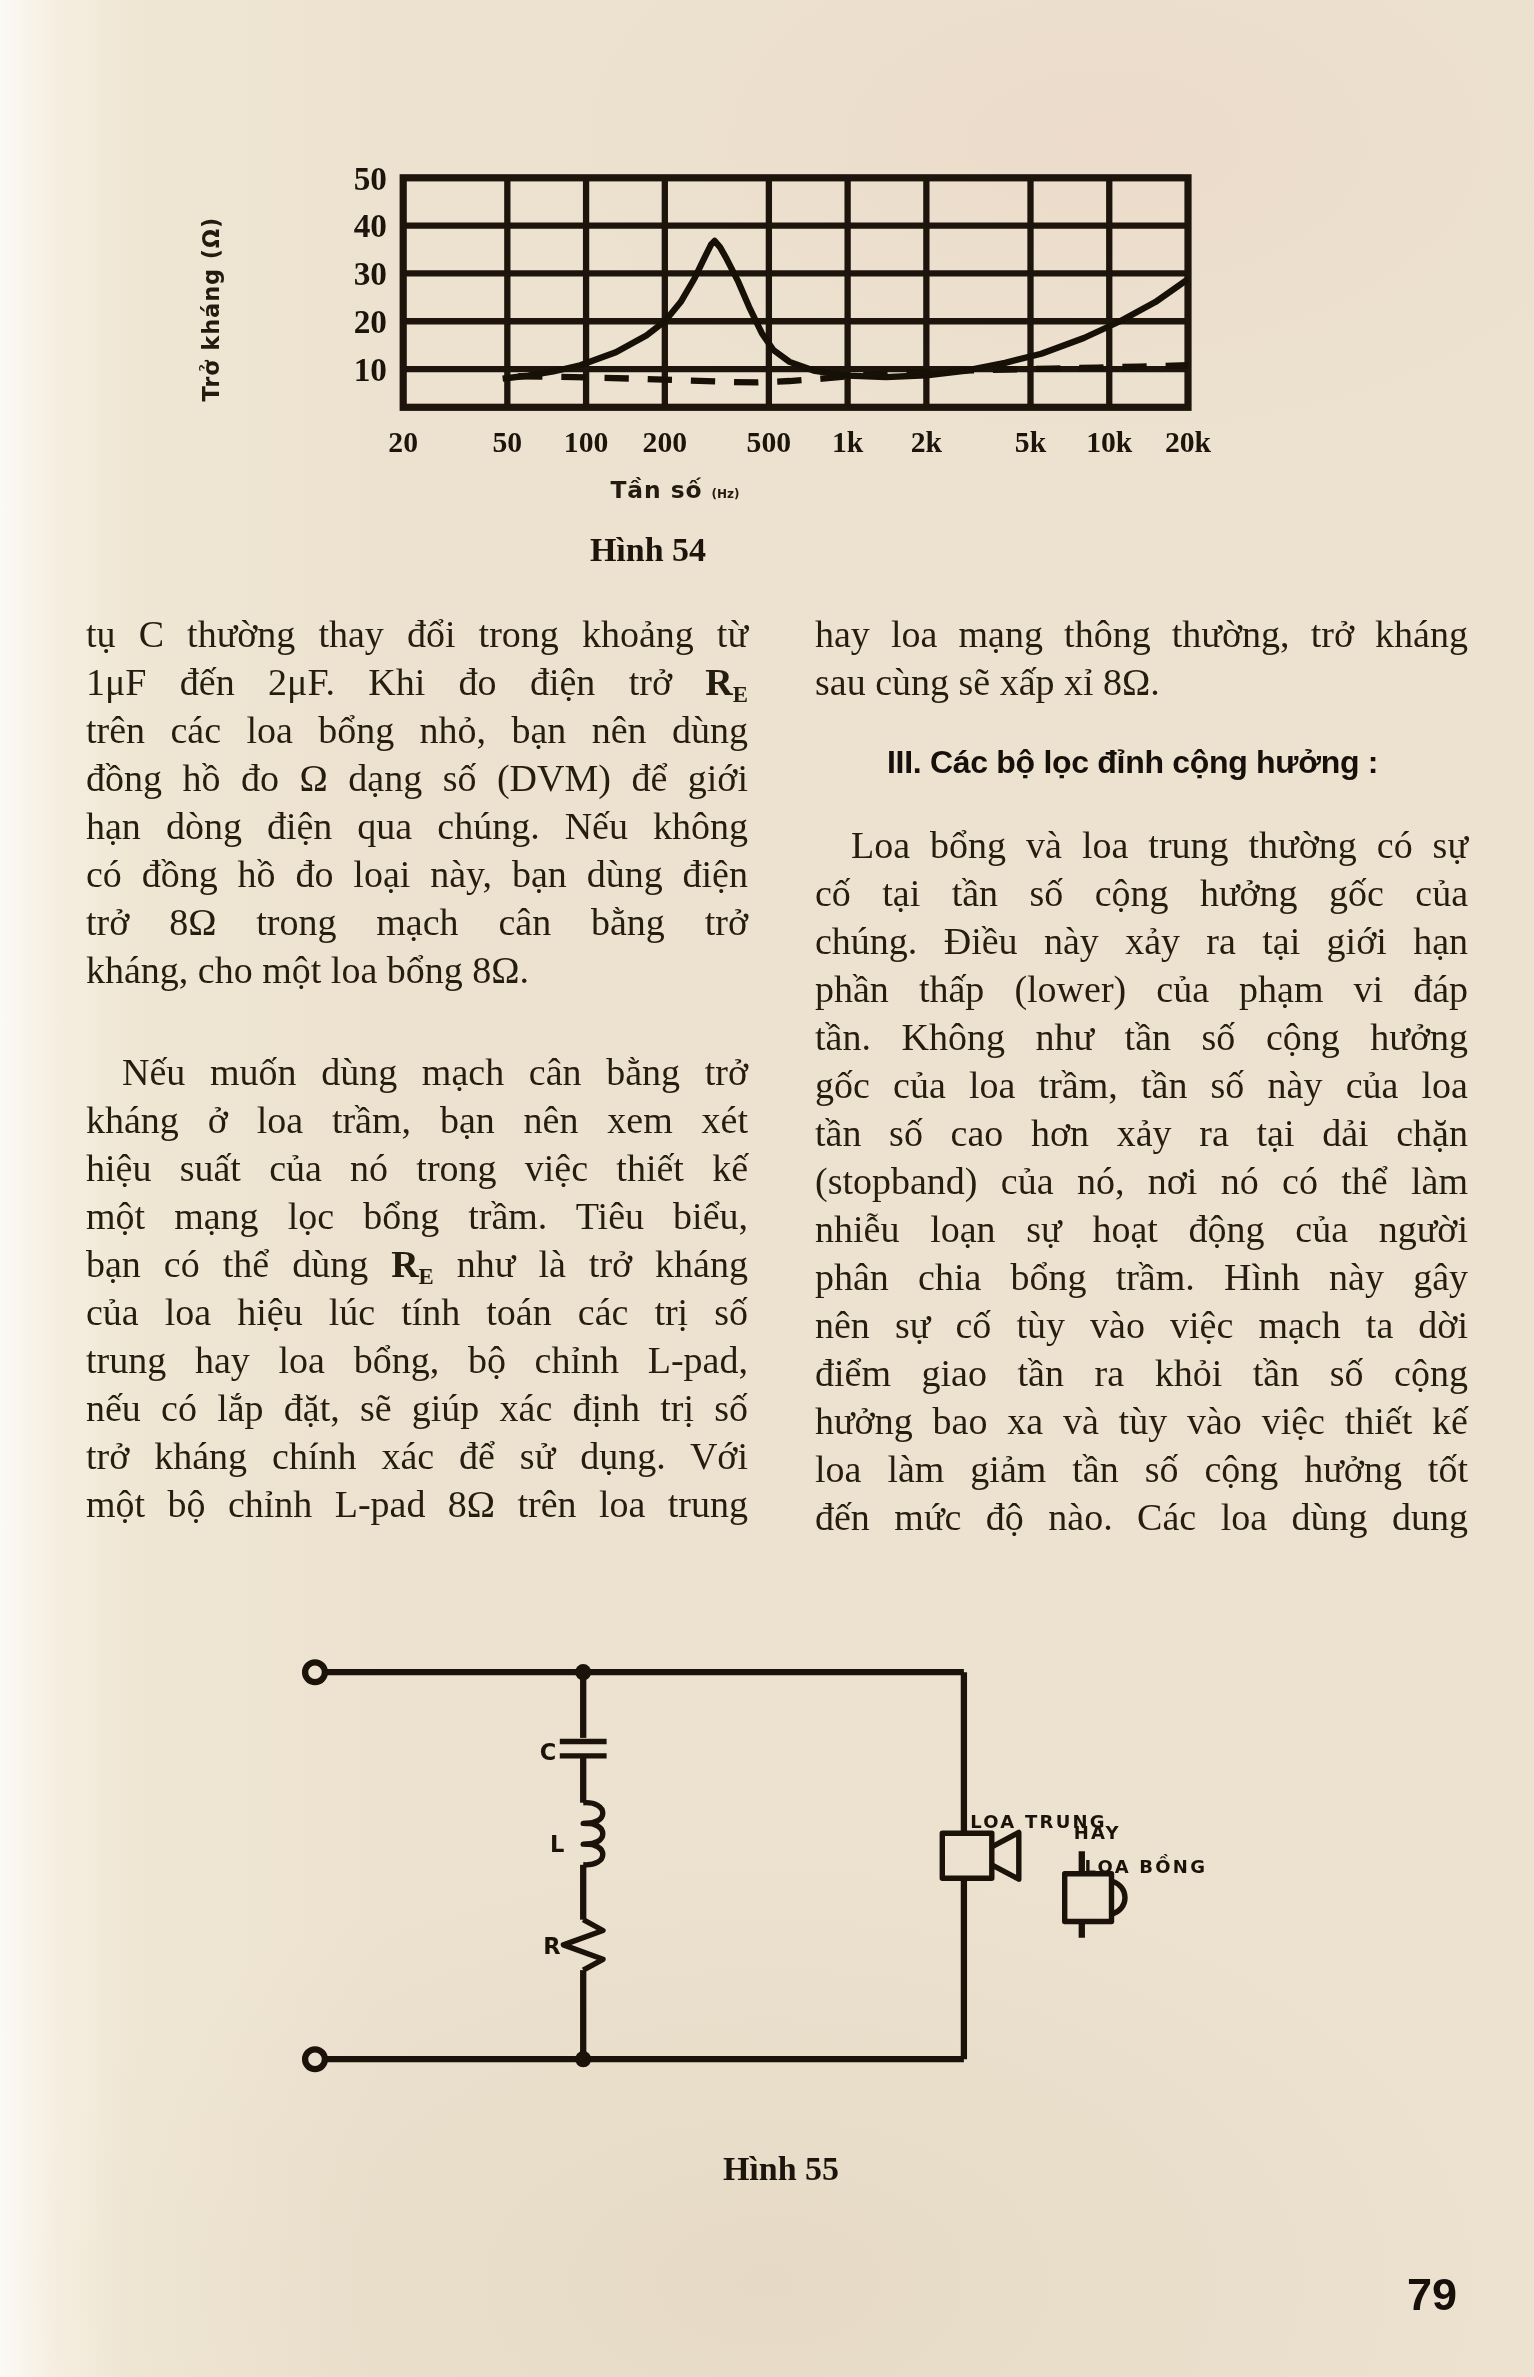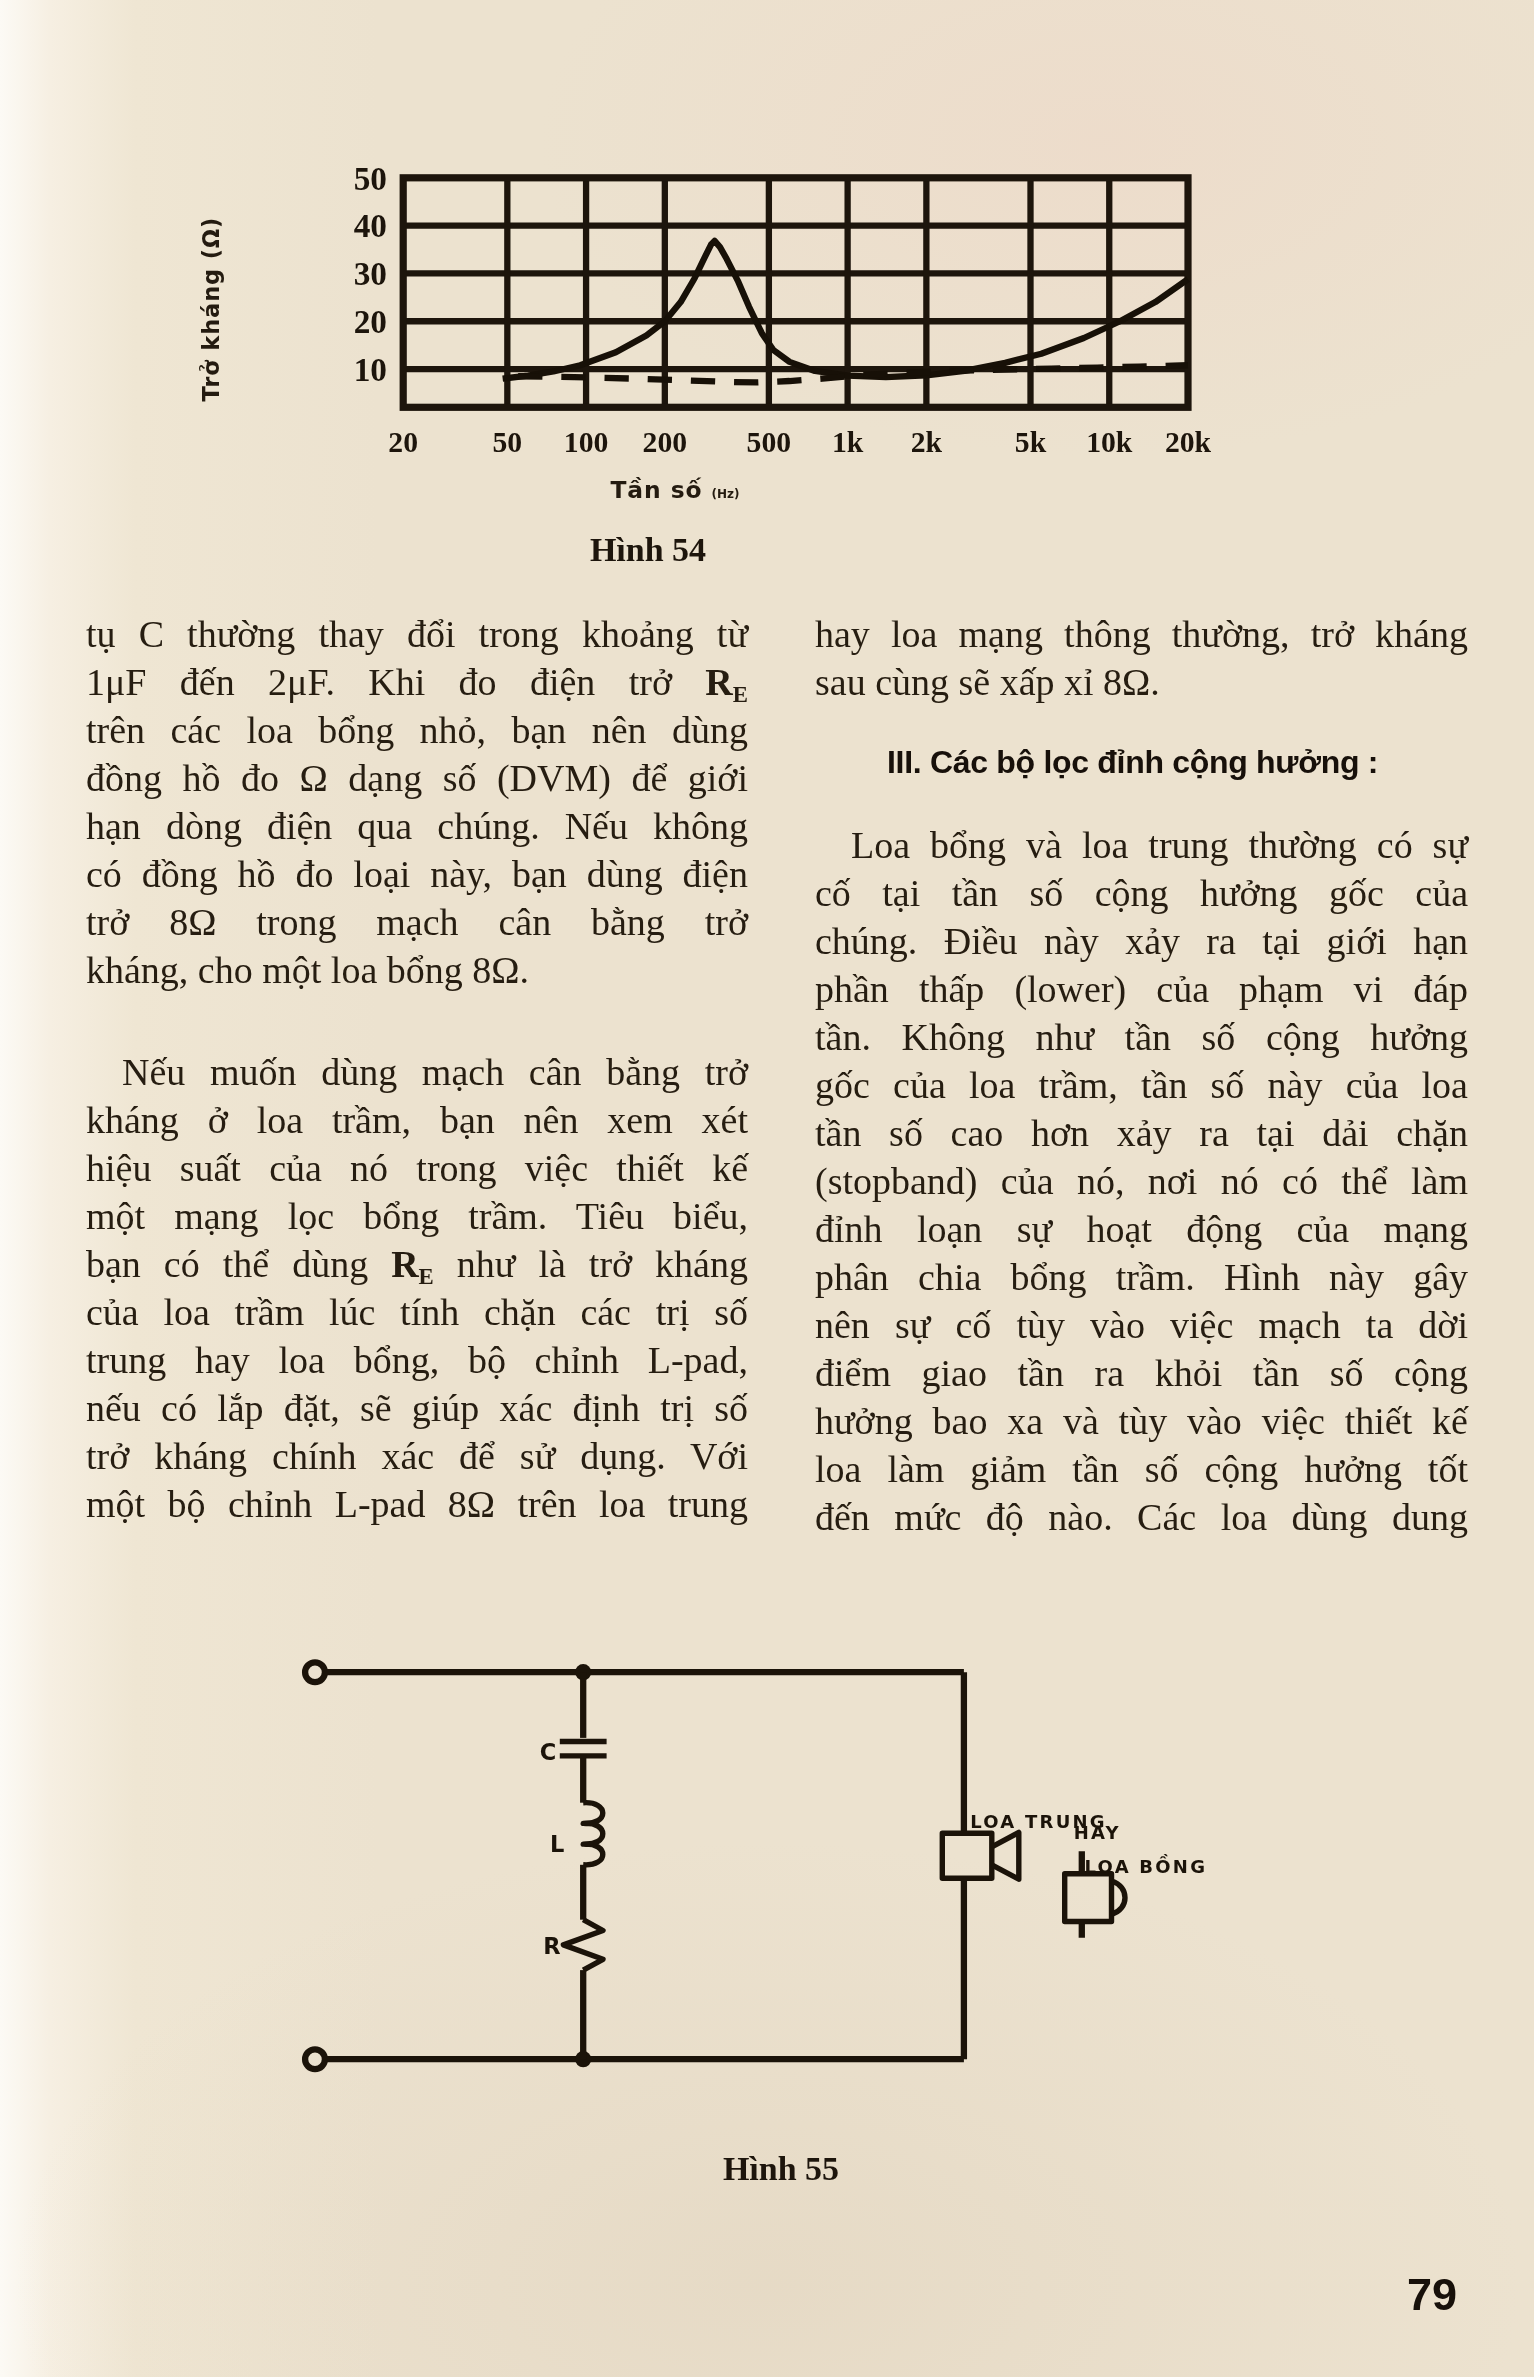--- a/index.html
+++ b/index.html
@@ -105,21 +105,21 @@
         <div class="tline">có đồng hồ đo loại này, bạn dùng điện</div>
         <div class="tline">trở 8Ω trong mạch cân bằng trở</div>
         <div class="tline nojust">kháng, cho một loa bổng 8Ω.</div>
       </div>
       <div class="para indent">
         <div class="tline">Nếu muốn dùng mạch cân bằng trở</div>
         <div class="tline">kháng ở loa trầm, bạn nên xem xét</div>
         <div class="tline">hiệu suất của nó trong việc thiết kế</div>
         <div class="tline">một mạng lọc bổng trầm. Tiêu biểu,</div>
         <div class="tline">bạn có thể dùng <b>R<sub>E</sub></b> như là trở kháng</div>
-        <div class="tline">của loa trầm lúc tính chặn các trị số</div>
+        <div class="tline">của loa hiệu lúc tính toán các trị số</div>
         <div class="tline">trung hay loa bổng, bộ chỉnh L-pad,</div>
         <div class="tline">nếu có lắp đặt, sẽ giúp xác định trị số</div>
         <div class="tline">trở kháng chính xác để sử dụng. Với</div>
         <div class="tline">một bộ chỉnh L-pad 8Ω trên loa trung</div>
       </div>
     </div>
   <div class="col col-right" id="col-right">
       <div class="para">
         <div class="tline">hay loa mạng thông thường, trở kháng</div>
         <div class="tline nojust">sau cùng sẽ xấp xỉ 8Ω.</div>
@@ -127,21 +127,21 @@
       <div class="sec-heading">III. Các bộ lọc đỉnh cộng hưởng :</div>
       <div class="para indent">
         <div class="tline">Loa bổng và loa trung thường có sự</div>
         <div class="tline">cố tại tần số cộng hưởng gốc của</div>
         <div class="tline">chúng. Điều này xảy ra tại giới hạn</div>
         <div class="tline">phần thấp (lower) của phạm vi đáp</div>
         <div class="tline">tần. Không như tần số cộng hưởng</div>
         <div class="tline">gốc của loa trầm, tần số này của loa</div>
         <div class="tline">tần số cao hơn xảy ra tại dải chặn</div>
         <div class="tline">(stopband) của nó, nơi nó có thể làm</div>
-        <div class="tline">đỉnh loạn sự hoạt động của mạng</div>
+        <div class="tline">nhiễu loạn sự hoạt động của người</div>
         <div class="tline">phân chia bổng trầm. Hình này gây</div>
         <div class="tline">nên sự cố tùy vào việc mạch ta dời</div>
         <div class="tline">điểm giao tần ra khỏi tần số cộng</div>
         <div class="tline">hưởng bao xa và tùy vào việc thiết kế</div>
         <div class="tline">loa làm giảm tần số cộng hưởng tốt</div>
         <div class="tline">đến mức độ nào. Các loa dùng dung</div>
       </div>
     </div>
 
   <svg class="circuit-svg" viewBox="0 0 1120 560">

